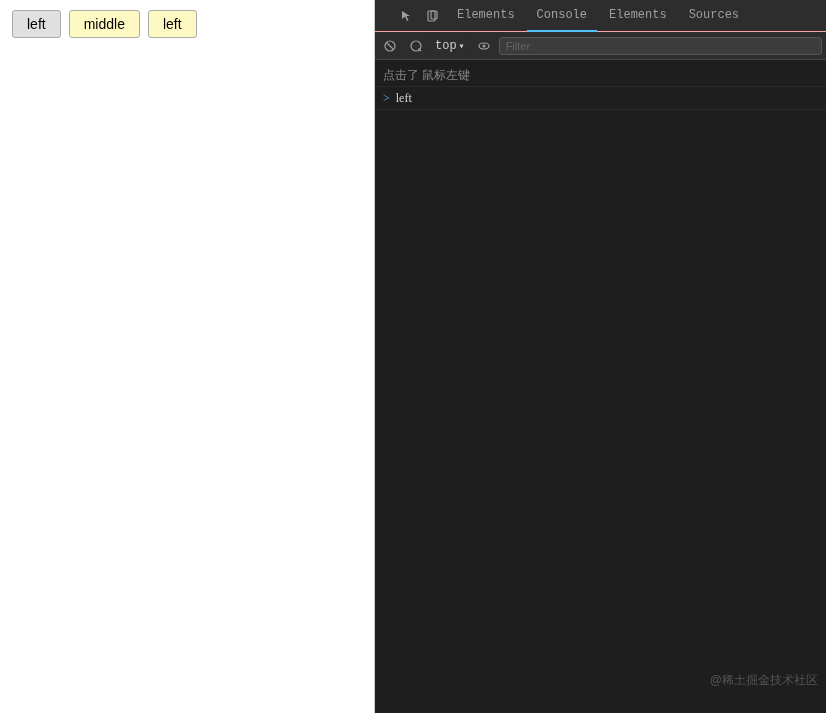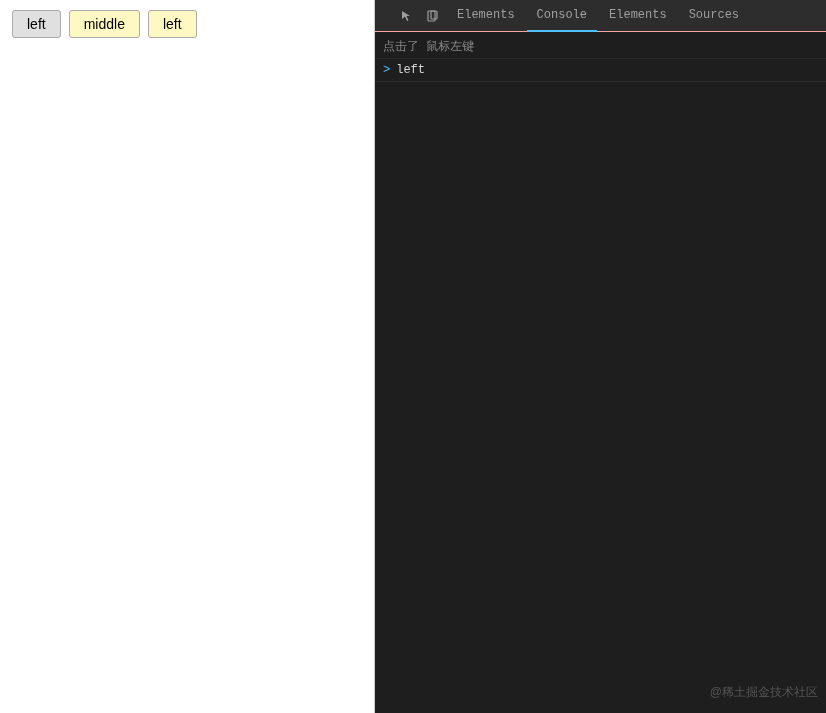--- a/index.html
+++ b/index.html
@@ -147,20 +147,21 @@
       padding: 4px 0;
     }
 
     .console-line {
       display: flex;
       align-items: flex-start;
       padding: 2px 8px;
       border-bottom: 1px solid #2a2a2a;
       min-height: 20px;
       line-height: 18px;
+      font-family: Liberation Serif, serif;
     }
 
     .console-line-gray {
       color: #888;
       font-size: 12px;
     }
 
     .console-line-white {
       color: #d4d4d4;
       font-size: 12px;
@@ -169,21 +170,21 @@
     .console-prompt {
       color: #4fc1ff;
       margin-right: 6px;
       font-size: 12px;
       cursor: pointer;
     }
 
     
     #watermark {
       position: absolute;
-      bottom: 12px;
+      bottom: 24px;
       right: 8px;
       color: #555;
       font-size: 12px;
       font-family: Arial, sans-serif;
     }
 
     
     #console-output::-webkit-scrollbar {
       width: 6px;
     }
@@ -230,20 +231,45 @@
       <span>Console</span>
     </div>
     <div class="devtools-tab">
       <span>Elements</span>
     </div>
     <div class="devtools-tab">
       <span>Sources</span>
     </div>
   </div>
 
+  <div id="devtools-toolbar">
+    <div class="toolbar-icon-btn" title="Clear console">
+      <svg width="14" height="14" viewBox="0 0 14 14" fill="none">
+        <circle cx="7" cy="7" r="5" stroke="#9e9e9e" stroke-width="1.2" fill="none"></circle>
+        <line x1="4" y1="4" x2="10" y2="10" stroke="#9e9e9e" stroke-width="1.2"></line>
+      </svg>
+    </div>
+    <div class="toolbar-icon-btn" title="Filter">
+      <svg width="14" height="14" viewBox="0 0 14 14" fill="none">
+        <circle cx="7" cy="7" r="5" stroke="#9e9e9e" stroke-width="1.2" fill="none"></circle>
+        <line x1="9.5" y1="9.5" x2="12" y2="12" stroke="#9e9e9e" stroke-width="1.5"></line>
+      </svg>
+    </div>
+    <div class="top-dropdown">
+      <span>top</span>
+      <span style="font-size:10px;">▾</span>
+    </div>
+    <div class="toolbar-icon-btn" title="Eye">
+      <svg width="14" height="14" viewBox="0 0 14 14" fill="none">
+        <ellipse cx="7" cy="7" rx="5" ry="3" stroke="#9e9e9e" stroke-width="1.2" fill="none"></ellipse>
+        <circle cx="7" cy="7" r="1.5" fill="#9e9e9e"></circle>
+      </svg>
+    </div>
+    <input class="filter-input" type="text" placeholder="Filter" style="">
+  </div>
 
   <div id="console-output">
     <div class="console-line console-line-gray">
       <span>点击了 鼠标左键</span>
     </div>
     <div class="console-line console-line-white">
       <span class="console-prompt">&gt;</span>
       <span>left</span>
     </div>
   </div>

